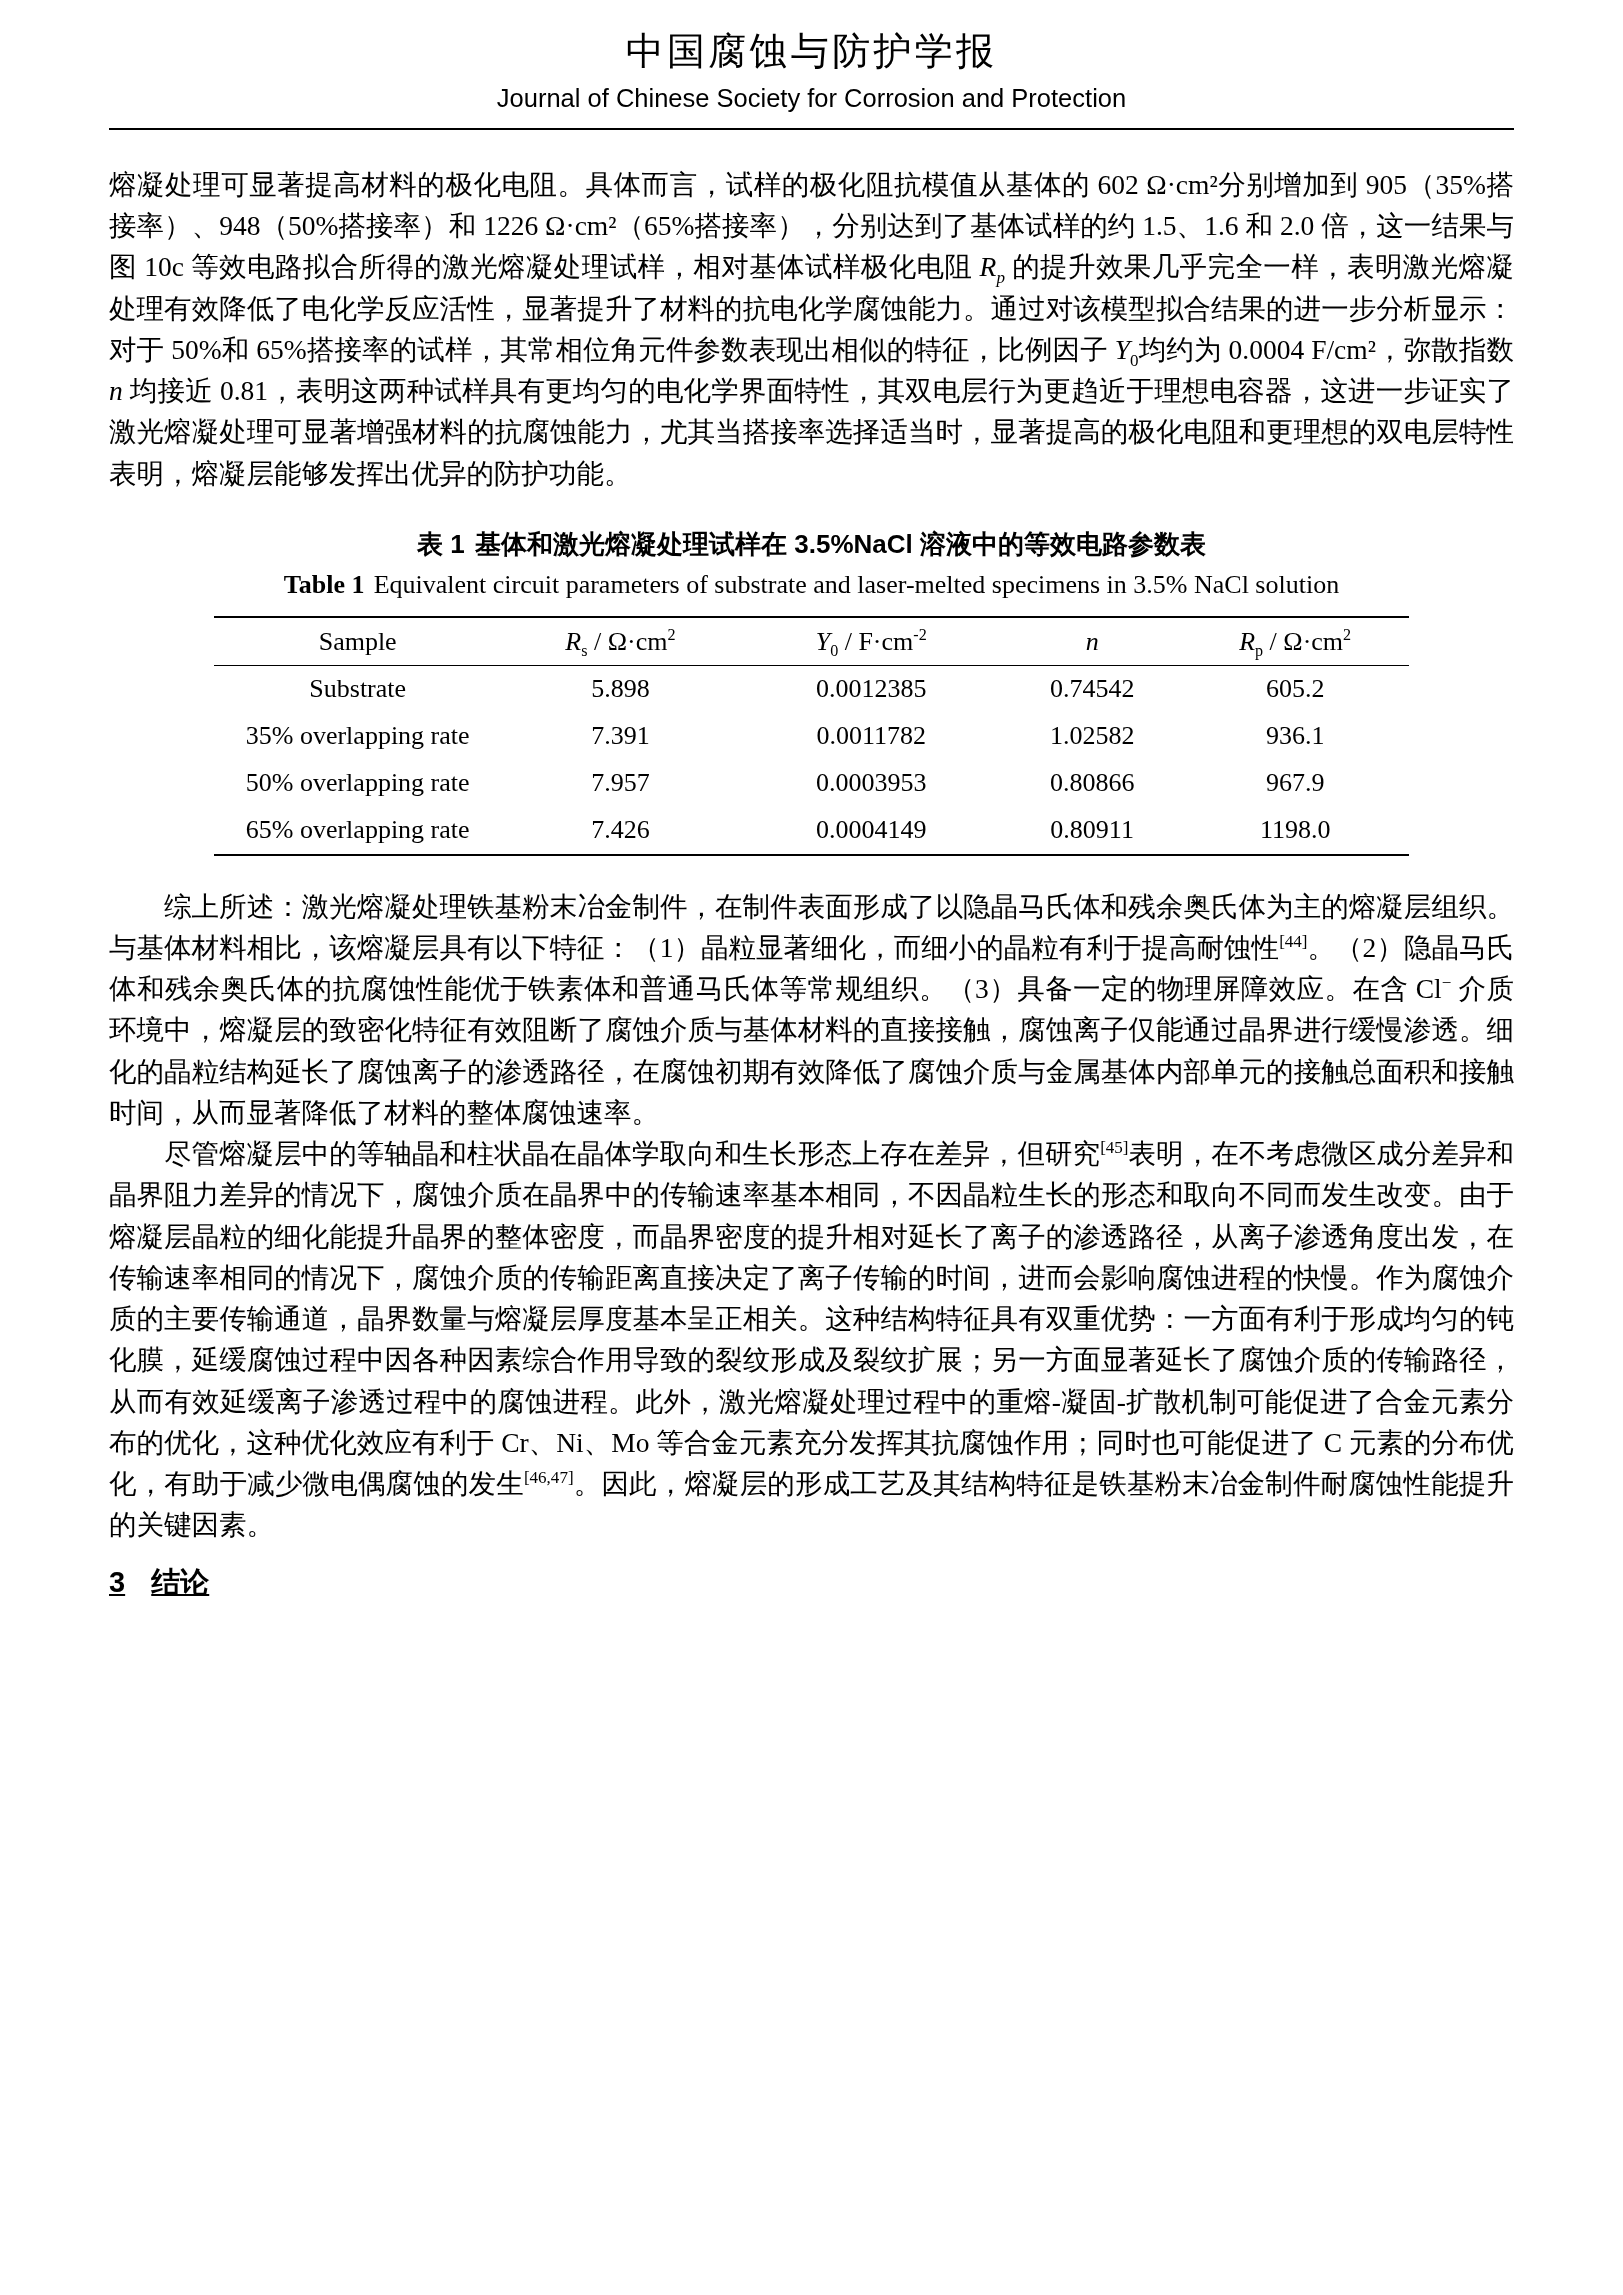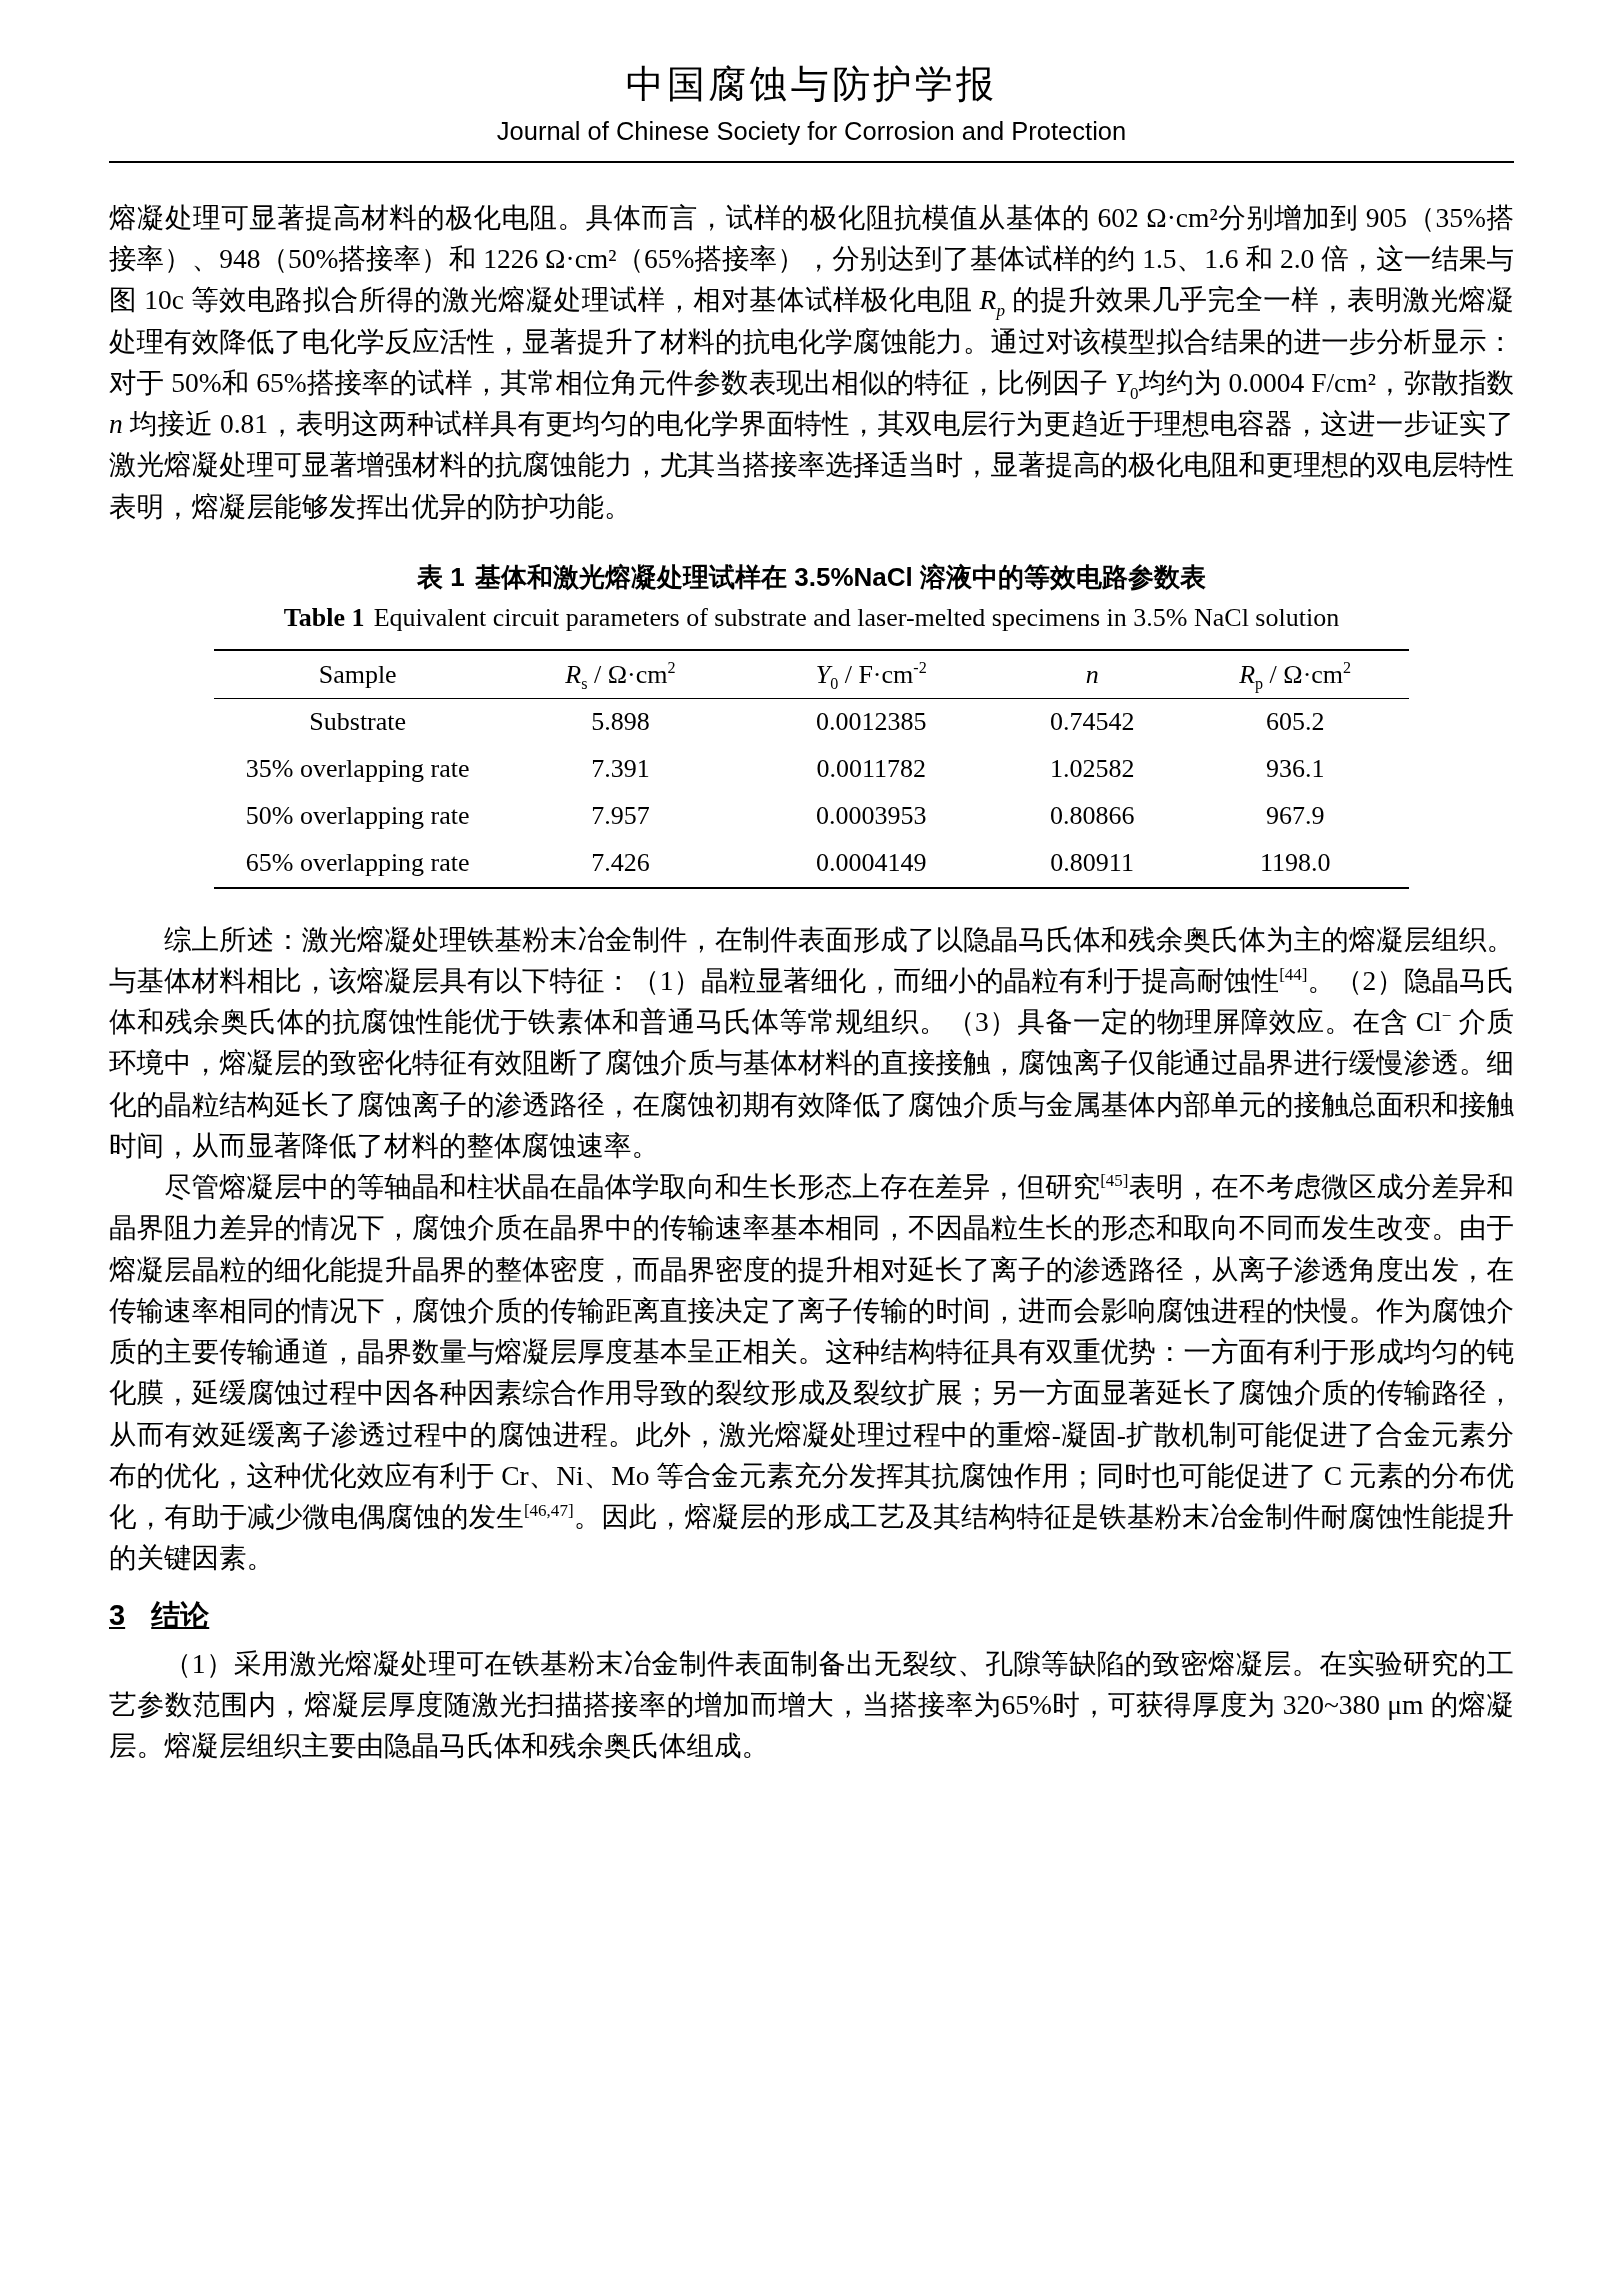--- a/index.html
+++ b/index.html
@@ -7,21 +7,21 @@
   body {
     width: 1623px;
     height: 2295px;
     background: #ffffff;
     color: #000000;
     font-family: "Liberation Serif", "DejaVu Serif", serif;
   }
   .page {
     width: 100%;
     height: 100%;
-    padding: 63px 109px 0 109px;
+    padding: 30px 109px 0 109px;
   }
 
   
   .journal-title-zh {
     text-align: center;
     font-size: 38px;
     letter-spacing: 3.3px;
     line-height: 1.15;
   }
   .journal-title-en {
@@ -172,18 +172,17 @@
     </div>
 
     <p class="para indent"><span>综上所述：激光熔凝处理铁基粉末冶金制件，在制件表面形成了以隐晶马氏体和残余奥氏体为主的熔凝层组织。与基体材料相比，该熔凝层具有以下特征：（1）晶粒显著细化，而细小的晶粒有利于提高耐蚀性</span><sup>[44]</sup><span>。（2）隐晶马氏体和残余奥氏体的抗腐蚀性能优于铁素体和普通马氏体等常规组织。（3）具备一定的物理屏障效应。在含 Cl</span><sup>−</sup><span> 介质环境中，熔凝层的致密化特征有效阻断了腐蚀介质与基体材料的直接接触，腐蚀离子仅能通过晶界进行缓慢渗透。细化的晶粒结构延长了腐蚀离子的渗透路径，在腐蚀初期有效降低了腐蚀介质与金属基体内部单元的接触总面积和接触时间，从而显著降低了材料的整体腐蚀速率。</span></p>
 
     <p class="para indent"><span>尽管熔凝层中的等轴晶和柱状晶在晶体学取向和生长形态上存在差异，但研究</span><sup>[45]</sup><span>表明，在不考虑微区成分差异和晶界阻力差异的情况下，腐蚀介质在晶界中的传输速率基本相同，不因晶粒生长的形态和取向不同而发生改变。由于熔凝层晶粒的细化能提升晶界的整体密度，而晶界密度的提升相对延长了离子的渗透路径，从离子渗透角度出发，在传输速率相同的情况下，腐蚀介质的传输距离直接决定了离子传输的时间，进而会影响腐蚀进程的快慢。作为腐蚀介质的主要传输通道，晶界数量与熔凝层厚度基本呈正相关。这种结构特征具有双重优势：一方面有利于形成均匀的钝化膜，延缓腐蚀过程中因各种因素综合作用导致的裂纹形成及裂纹扩展；另一方面显著延长了腐蚀介质的传输路径，从而有效延缓离子渗透过程中的腐蚀进程。此外，激光熔凝处理过程中的重熔-凝固-扩散机制可能促进了合金元素分布的优化，这种优化效应有利于 Cr、Ni、Mo 等合金元素充分发挥其抗腐蚀作用；同时也可能促进了 C 元素的分布优化，有助于减少微电偶腐蚀的发生</span><sup>[46,47]</sup><span>。因此，熔凝层的形成工艺及其结构特征是铁基粉末冶金制件耐腐蚀性能提升的关键因素。</span></p>
 
     <h2 class="section-heading">
       <span class="sec-num">3</span><span>结论</span>
     </h2>
 
-    <p class="para indent">（1）采用激光熔凝处理可在铁基粉末冶金制件表面制备出无裂纹、孔隙等缺陷的致密熔凝层。在实验研究的工艺参数范围内，熔凝层厚度随激光扫描搭接率的增加而增大，当搭接率为65%时，可获得厚度为 320~380 μm 的熔凝层。熔凝层组织主要由隐晶马氏体和残余奥氏体组成。</p>
 
 
   </main>
 </div>
 
 
 </body></html>

